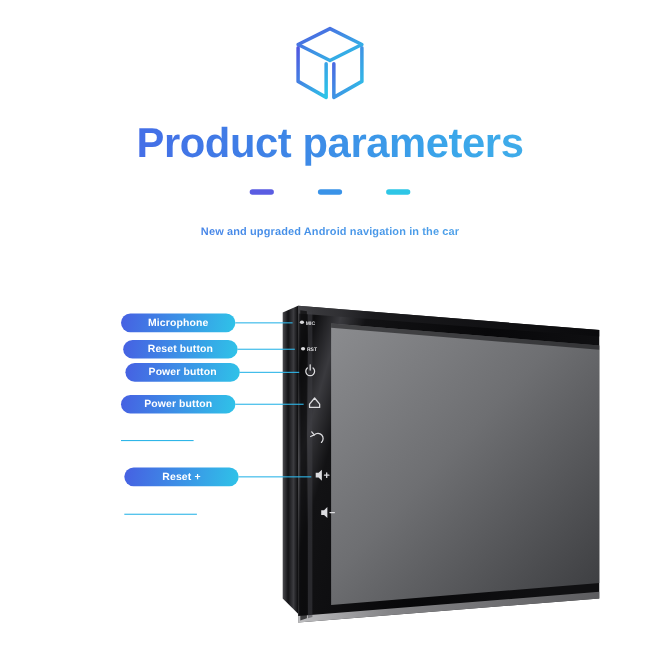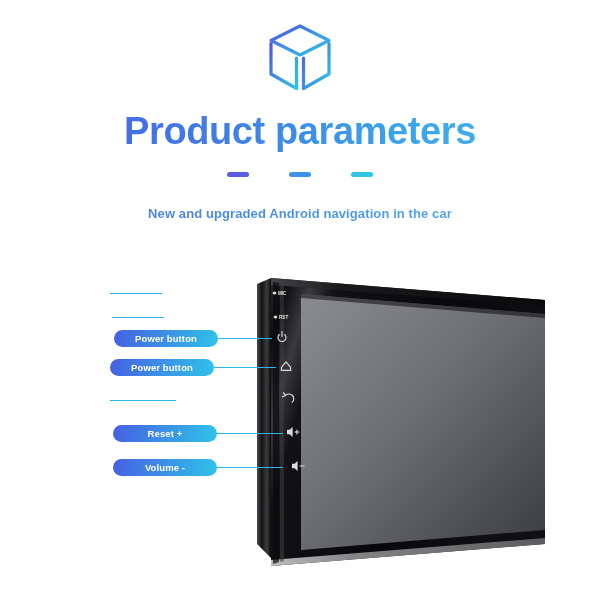--- a/index.html
+++ b/index.html
@@ -47,21 +47,21 @@
   }
   .dash { width: 22px; height: 5px; border-radius: 2.5px; }
   .dash.d0 { background: #5a5ce2; }
   .dash.d1 { background: #3a93e8; }
   .dash.d2 { background: #2ec6e6; }
 
   #subtitle {
     position: absolute;
     left: 0; right: 0; top: 206px;
     text-align: center;
-    font-size: 13px;
+    font-size: 10px;
     font-weight: bold;
     letter-spacing: 0.1px;
     background: linear-gradient(90deg, #4d6ee6 0%, #4490e8 45%, #56b4ea 100%);
     -webkit-background-clip: text;
     background-clip: text;
     color: transparent;
     -webkit-text-fill-color: transparent;
   }
 
   
@@ -216,39 +216,40 @@
           <g stroke="#dcdcdf" stroke-width="1.2" stroke-linecap="round">
             <line x1="3" y1="0" x2="7" y2="0"></line>
           </g>
         </g>
       </g>
     </svg>
   </div>
 
   <div id="callout-layer">
       <div class="callout" style="left: 110px; top: 285px;">
+        <div class="pill">Microphone</div>
         <div class="leader" style="width: 52px;"></div>
       </div>
       <div class="callout" style="left: 112px; top: 309px;">
+        <div class="pill">Reset button</div>
         <div class="leader" style="width: 52px;"></div>
       </div>
       <div class="callout" style="left: 114px; top: 330px;">
         <div class="pill">Power button</div>
         <div class="leader" style="width: 54px;"></div>
       </div>
       <div class="callout" style="left: 110px; top: 359px;">
         <div class="pill">Power button</div>
         <div class="leader" style="width: 62px;"></div>
       </div>
       <div class="callout" style="left: 110px; top: 392px;">
         <div class="leader" style="width: 66px;"></div>
       </div>
       <div class="callout" style="left: 113px; top: 425px;">
         <div class="pill">Reset +</div>
         <div class="leader" style="width: 66px;"></div>
       </div>
       <div class="callout" style="left: 113px; top: 459px;">
-        <div class="pill">Volume -</div>
         <div class="leader" style="width: 66px;"></div>
       </div>
     </div>
 
 </div>
 
 </body></html>

